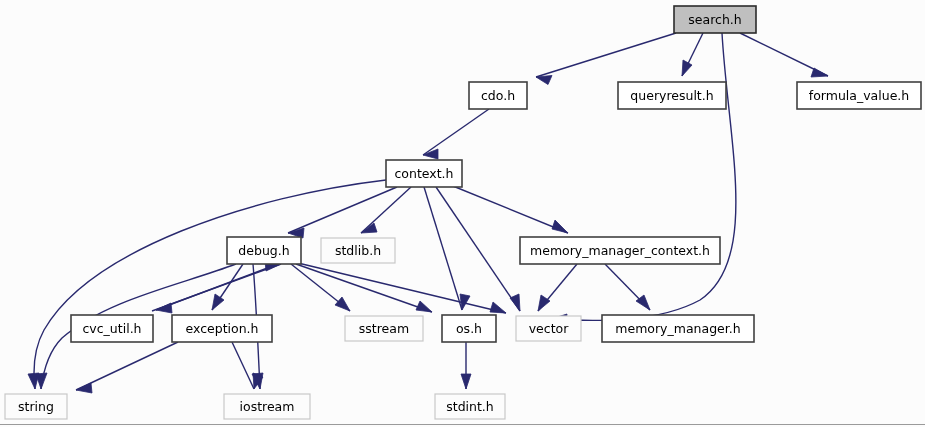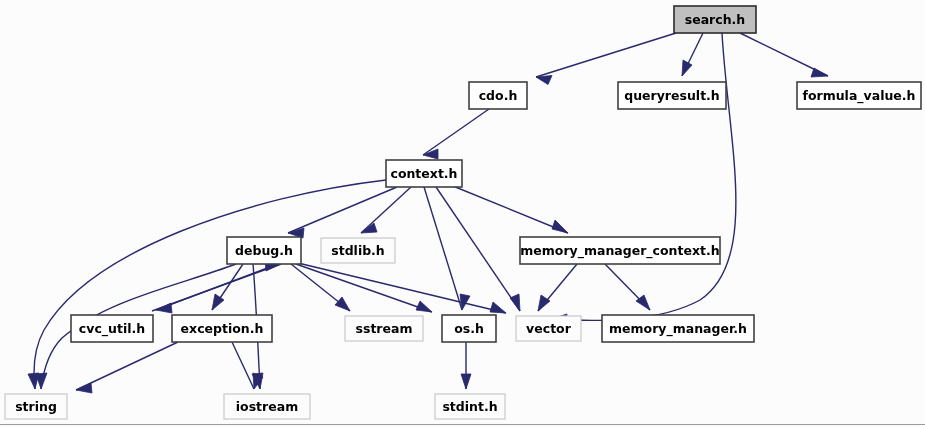--- a/index.html
+++ b/index.html
@@ -7,21 +7,20 @@
     padding: 0;
     background: #ffffff;
   }
   #canvas {
     position: relative;
     width: 925px;
     height: 427px;
     background: #fcfcfc;
     font-family: "DejaVu Sans", sans-serif;
     overflow: hidden;
-    font-weight: bold;
   }
   #graph-svg {
     position: absolute;
     left: 0;
     top: 0;
     width: 925px;
     height: 427px;
   }
   .edge-path {
     fill: none;

